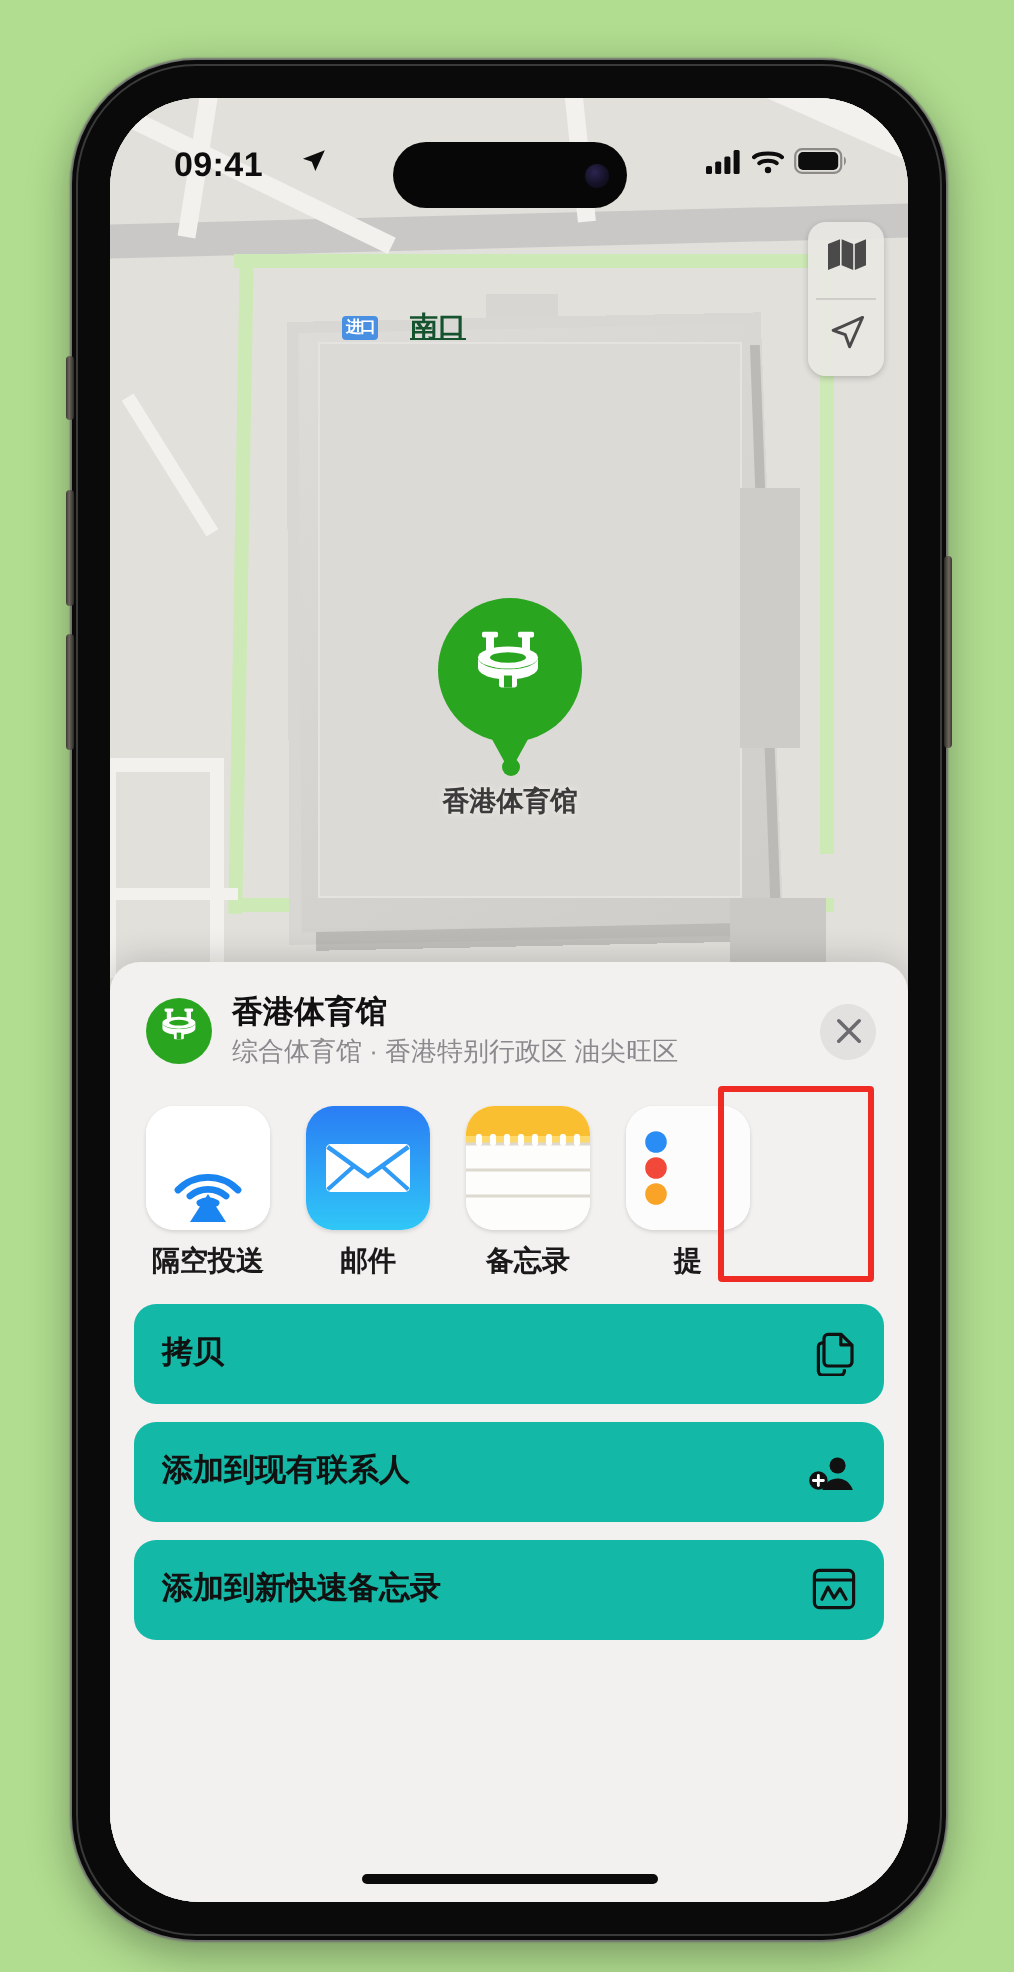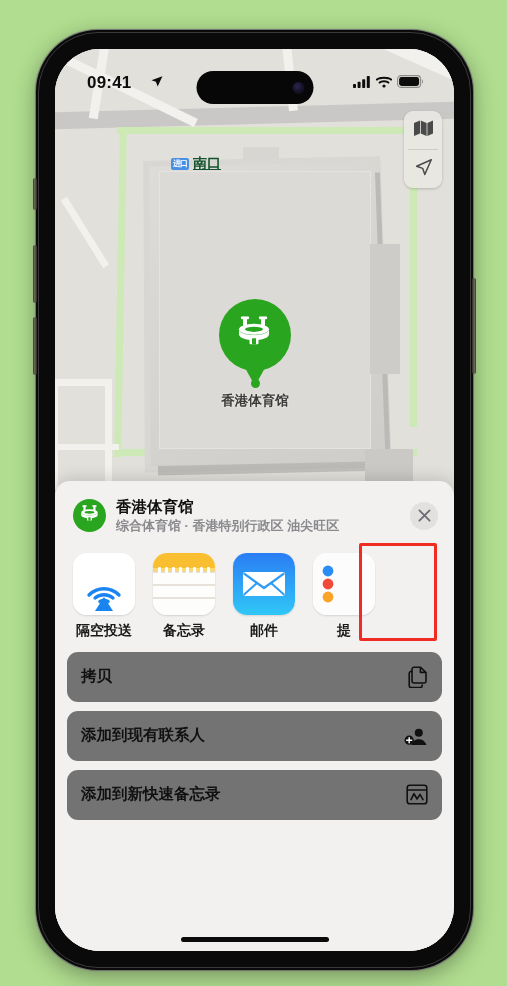--- a/index.html
+++ b/index.html
@@ -57,21 +57,21 @@
     position:absolute; left:104px; top:122px; width:212px; height:278px;
     background:#dcdad6; border:1px solid #e5e3df;
   }
   #stadium-notch{ position:absolute; left:188px; top:98px; width:36px; height:18px; background:#d8d6d2; }
   #stadium-side { position:absolute; left:315px; top:195px; width:30px; height:130px; background:#ceccc8; }
   #stadium-side2{ position:absolute; left:310px; top:400px; width:48px; height:42px; background:#cbc9c5; }
 
   
   #transit-label {
     position:absolute; left:116px; top:106px;
-    display:flex; align-items:center; gap:4px;
+    display:flex; align-items:center; gap:16px;
   }
   #transit-badge {
     background:#4a90e2; color:#fff; font-size:8px; line-height:1;
     padding:2px 2px; border-radius:2px; letter-spacing:-1px;
     font-weight:700;
   }
   #transit-name { color:#14532d; font-size:14px; font-weight:700;text-decoration:underline; }
 
   
   #map-pin-group { position:absolute; left:141px; top:250px; width:118px; text-align:center; }
@@ -125,42 +125,42 @@
     box-shadow:0 -2px 16px rgba(0,0,0,.16); z-index:8;
     padding:0 12px;
   }
   #sheet-header { display:flex; align-items:center; padding:16px 4px 12px 6px; }
   #place-avatar {
     width:33px;height:33px;border-radius:50%;background:#2aa520;
     display:flex;align-items:center;justify-content:center;flex:none;
   }
   #sheet-title-block { margin-left:10px; flex:1; min-width:0; }
   #sheet-title { font-size:15.5px; font-weight:700; color:#111; line-height:1.25; }
-  #sheet-subtitle { font-size:13px; color:#8a8a8e; line-height:1.35; margin-top:1px; white-space:nowrap;font-weight:bold; }
+  #sheet-subtitle { font-size:13px; color:#8a8a8e; line-height:1.35; margin-top:1px; white-space:nowrap; }
   #close-button {
     width:28px;height:28px;border-radius:50%;background:#e2e1e0;
     display:flex;align-items:center;justify-content:center;flex:none;cursor:pointer;
   }
 
   
   #app-row { display:flex; gap:18px; padding:6px 4px 10px 6px; position:relative; }
   .app-item { width:62px; flex:none; text-align:center; }
   .app-icon {
     width:62px;height:62px;border-radius:14px;overflow:hidden;
     box-shadow:0 1px 2px rgba(0,0,0,.13); position:relative; background:#fff;
   }
   .app-label { font-size:14px; color:#1a1a1a; margin-top:7px; font-weight:600; }
   #app-highlight-box {
     position:absolute; left:292px; top:-4px; width:78px; height:98px;
     border:3px solid #ef2b24; border-radius:2px; pointer-events:none;
   }
 
   
   #action-list { margin-top:2px; }
-  .action-group { background:#737373; border-radius:11px; margin-bottom:9px; overflow:hidden; }
+  .action-group { background:#14b8a6; border-radius:11px; margin-bottom:9px; overflow:hidden; }
   .action-row {
     display:flex; align-items:center; justify-content:space-between;
     padding:0 14px; height:50px; cursor:pointer;
   }
   .action-label { font-size:15.5px; color:#111; font-weight:600; }
   .action-icon { width:24px; display:flex; justify-content:flex-end; }
 
   #home-indicator {
     position:absolute; left:50%; bottom:9px; transform:translateX(-50%);
     width:148px; height:5px; border-radius:3px; background:#0b0b0b; z-index:12;
@@ -332,20 +332,38 @@
               <path d="M31 44 L40 58 H22z" fill="#1a84f0"></path>
             </svg>
           </div>
           <div class="app-label">隔空投送</div>
         </div>
 
 
         <div class="app-item">
           <div class="app-icon">
             <svg width="62" height="62" viewBox="0 0 62 62">
+              <defs>
+                  <linearGradient id="gmail" x1="0" y1="0" x2="0" y2="1">
+                <stop offset="0" stop-color="#2a7df4"></stop>
+                    <stop offset="1" stop-color="#30c7f7"></stop>
+              </linearGradient>
+                </defs>
+              <rect width="62" height="62" fill="url(#gmail)"></rect>
+              <rect x="10" y="19" width="42" height="24" rx="2.4" fill="#fff"></rect>
+              <path d="M10.8 20.4 L31 35 L51.2 20.4" fill="none" stroke="#2f9bf5" stroke-width="2.3"></path>
+              <path d="M10.8 41.8 L24 30 M51.2 41.8 L38 30" fill="none" stroke="#2f9bf5" stroke-width="2"></path>
+            </svg>
+          </div>
+          <div class="app-label">邮件</div>
+        </div>
+
+        <div class="app-item">
+          <div class="app-icon">
+            <svg width="62" height="62" viewBox="0 0 62 62">
               <rect width="62" height="62" fill="#fdfdfb"></rect>
               <rect width="62" height="17" fill="#f9bf30"></rect>
               <rect y="15" width="62" height="4" fill="#fcd96a"></rect>
               <g stroke="#ded9cf" stroke-width="1.5">
                 <path d="M0 19 H62"></path>
                   <path d="M0 32 H62"></path>
                   <path d="M0 45 H62"></path>
               </g>
               <g fill="#ffffff">
                 <rect x="5" y="14" width="3" height="6" rx="1.2"></rect>
@@ -358,38 +376,20 @@
                 <rect x="54" y="14" width="3" height="6" rx="1.2"></rect>
               </g>
             </svg>
           </div>
           <div class="app-label">备忘录</div>
         </div>
 
         <div class="app-item">
           <div class="app-icon">
             <svg width="62" height="62" viewBox="0 0 62 62">
-              <defs>
-                  <linearGradient id="gmail" x1="0" y1="0" x2="0" y2="1">
-                <stop offset="0" stop-color="#2a7df4"></stop>
-                    <stop offset="1" stop-color="#30c7f7"></stop>
-              </linearGradient>
-                </defs>
-              <rect width="62" height="62" fill="url(#gmail)"></rect>
-              <rect x="10" y="19" width="42" height="24" rx="2.4" fill="#fff"></rect>
-              <path d="M10.8 20.4 L31 35 L51.2 20.4" fill="none" stroke="#2f9bf5" stroke-width="2.3"></path>
-              <path d="M10.8 41.8 L24 30 M51.2 41.8 L38 30" fill="none" stroke="#2f9bf5" stroke-width="2"></path>
-            </svg>
-          </div>
-          <div class="app-label">邮件</div>
-        </div>
-
-        <div class="app-item">
-          <div class="app-icon">
-            <svg width="62" height="62" viewBox="0 0 62 62">
               <rect width="62" height="62" fill="#fcfcfc"></rect>
               <circle cx="15" cy="18" r="5.4" fill="#2a8cf5"></circle>
               <circle cx="15" cy="31" r="5.4" fill="#f2483a"></circle>
               <circle cx="15" cy="44" r="5.4" fill="#f9a426"></circle>
             </svg>
           </div>
           <div class="app-label">提</div>
         </div>
 
         <div id="app-highlight-box"></div>

